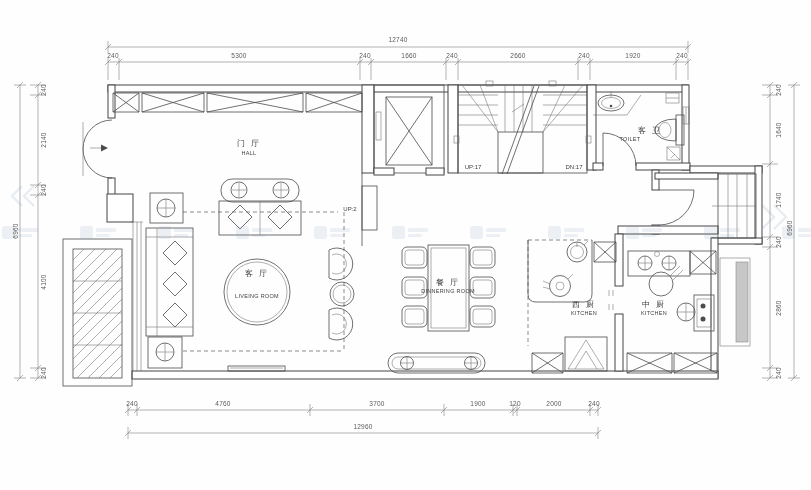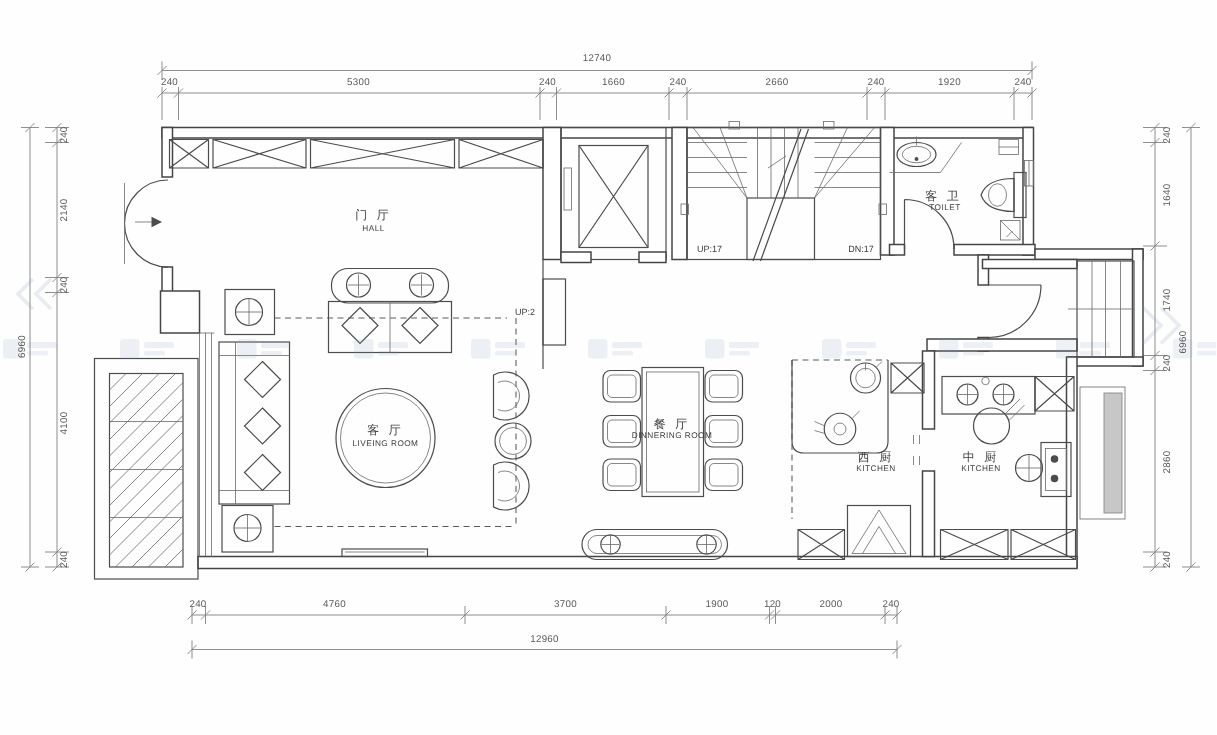--- a/index.html
+++ b/index.html
@@ -366,28 +366,28 @@
 <span class="lbl dim dimv" style="left:779px;top:90px">240</span>
 <span class="lbl dim dimv" style="left:779px;top:130px">1640</span>
 <span class="lbl dim dimv" style="left:779px;top:200px">1740</span>
 <span class="lbl dim dimv" style="left:779px;top:242px">240</span>
 <span class="lbl dim dimv" style="left:779px;top:308px">2860</span>
 <span class="lbl dim dimv" style="left:779px;top:373px">240</span>
 <span class="lbl dim dimv" style="left:790px;top:228px">6960</span>
 
 <span class="lbl rcn" style="left:249px;top:144px">门 厅</span>
 <span class="lbl ren" style="left:249px;top:154px">HALL</span>
-<span class="lbl rcn" style="left:257px;top:287px">客 厅</span>
+<span class="lbl rcn" style="left:257px;top:274px">客 厅</span>
 <span class="lbl ren" style="left:257px;top:297px">LIVEING ROOM</span>
 <span class="lbl rcn" style="left:448px;top:283px">餐 厅</span>
 <span class="lbl ren" style="left:448px;top:292px">DINNERING ROOM</span>
 <span class="lbl rcn" style="left:584px;top:305px">西 厨</span>
 <span class="lbl ren" style="left:584px;top:314px">KITCHEN</span>
 <span class="lbl rcn" style="left:654px;top:305px">中 厨</span>
 <span class="lbl ren" style="left:654px;top:314px">KITCHEN</span>
-<span class="lbl rcn" style="left:629px;top:131px">客 卫</span>
+<span class="lbl rcn" style="left:650px;top:131px">客 卫</span>
 <span class="lbl ren" style="left:630px;top:140px">TOILET</span>
 
 <span class="lbl tiny" style="left:350px;top:209px">UP:2</span>
 <span class="lbl tiny" style="left:473px;top:167px">UP:17</span>
 <span class="lbl tiny" style="left:574px;top:167px">DN:17</span>
 
 </div>
 
 </body></html>

